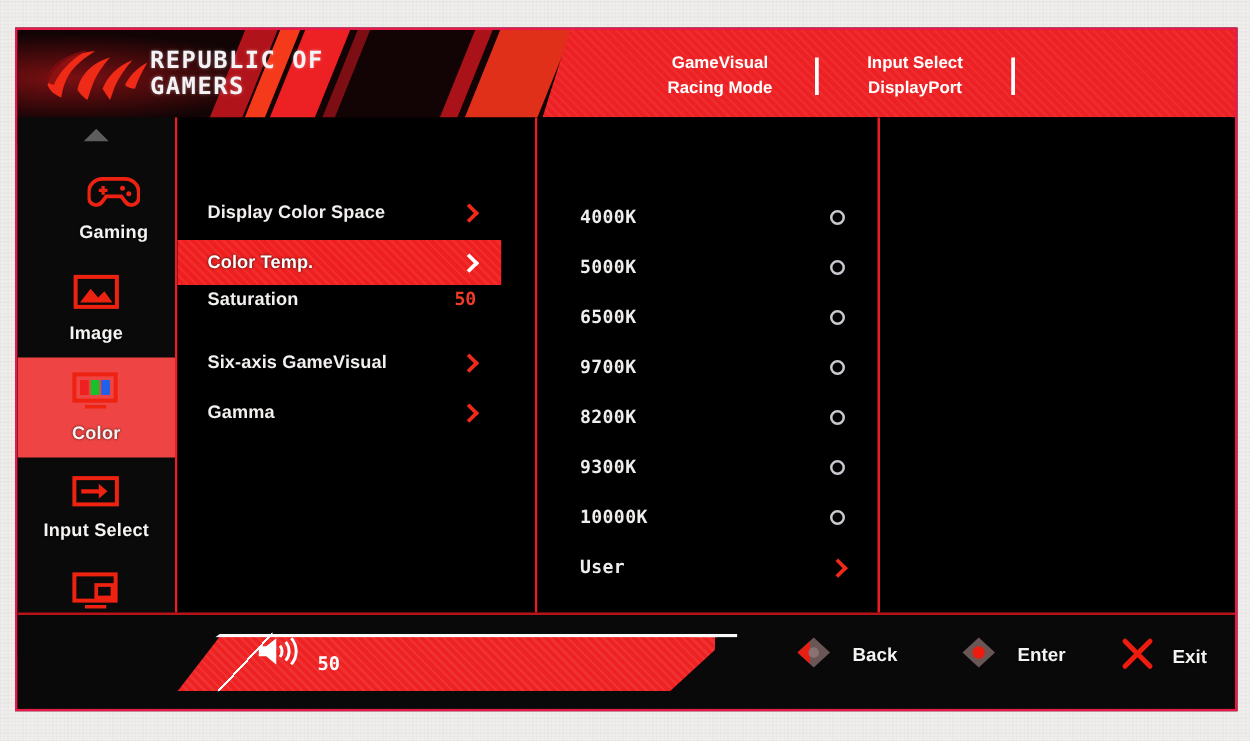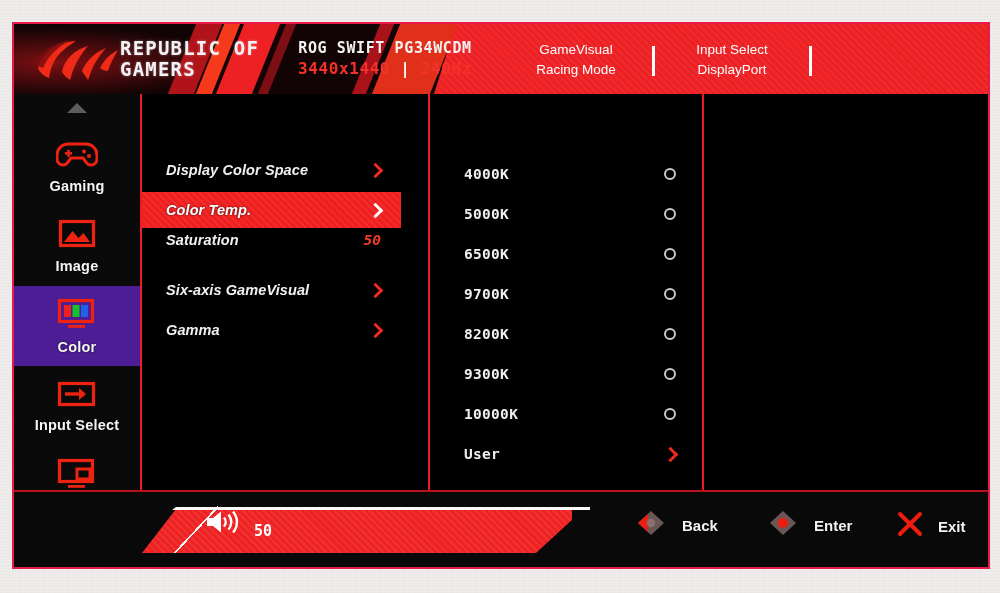--- a/index.html
+++ b/index.html
@@ -69,21 +69,21 @@
   }
   .model{
     position:absolute;left:256px;top:14px;text-align:center;width:230px;
     font-family:"DejaVu Sans Mono", monospace;
   }
   .model .m1{color:#f2f2f2;font-size:15px;font-weight:bold;letter-spacing:.6px;line-height:20px;}
   .model .m2{color:#f4322a;font-size:16px;font-weight:bold;letter-spacing:.6px;line-height:21px;}
   .model .m2 .sep{color:#ffffff;}
   .hdr-item{
     position:absolute;top:16px;text-align:center;color:#fff;
-    font-size:13.5px;font-weight:normal;line-height:20px;
+    font-size:13.5px;font-weight:bold;line-height:20px;
   }
   .hdr-item .v{display:block;}
   .hdr-sep{
     position:absolute;top:22px;width:3px;height:30px;background:#ffffff;
   }
 
   
   .body{position:absolute;left:0;top:70px;width:100%;height:430px;}
 
   .sidebar{
@@ -97,36 +97,36 @@
     width:0;height:0;border-left:10px solid transparent;border-right:10px solid transparent;
   }
   .scroll-arrow.up{top:9px;border-bottom:10px solid #5d5d5d;}
   .scroll-arrow.down{bottom:7px;border-top:10px solid #3a3a3a;}
 
   .side-item{
     position:absolute;left:0;width:126px;height:80px;
     display:flex;flex-direction:column;align-items:center;justify-content:center;
     gap:5px;
   }
-  .side-item.active{background:#4c1d95;}
+  .side-item.active{background:#ef4444;}
   .side-item .lbl{
     color:#f6f4f2;font-size:14.5px;font-weight:bold;letter-spacing:.2px;
     text-shadow:0 0 2px rgba(0,0,0,.8);
   }
 
   .menu{
     position:absolute;left:128px;top:0;width:288px;height:430px;
     background:#000;
     border-right:2px solid #ec1c24;
     box-sizing:border-box;
   }
   .menu-row{
     position:absolute;left:0;width:259px;height:36px;
     display:flex;align-items:center;
-    padding:0 20px 0 24px;box-sizing:border-box;font-style:italic;
+    padding:0 20px 0 24px;box-sizing:border-box;
   }
   .menu-row .t{
     color:#f2f0ef;font-size:14.5px;font-weight:bold;letter-spacing:.1px;flex:1;
     text-shadow:0 0 2px rgba(0,0,0,.9);
   }
   .menu-row.sel{background:#f01f1f;}
   .menu-row.sel:after{
     content:"";position:absolute;inset:0;
     background:repeating-linear-gradient(45deg, rgba(255,255,255,.06) 0 2px, rgba(0,0,0,0) 2px 5px);
     pointer-events:none;
@@ -233,47 +233,39 @@
           <g fill="#7c0d10" opacity=".85">
             <path d="M4 26 C8 13, 22 5, 38 2 C26 9, 16 18, 11 30 C8 29, 5 28, 4 26 Z"></path>
           </g>
         </svg>
       </div>
       <div class="rog-text">
         <div>REPUBLIC OF</div>
         <div>GAMERS</div>
       </div>
 
-      <div class="model">
-        <div class="m1">ROG SWIFT PG34WCDM</div>
-        <div class="m2">
-          <span>3440x1440</span>
-          <span class="sep">|</span>
-          <span>240Hz</span>
-        </div>
-      </div>
 
       <div class="hdr-item" style="left:492px;width:140px;">
         <span class="v">GameVisual</span>
         <span class="v">Racing Mode</span>
       </div>
       <div class="hdr-sep" style="left:638px;"></div>
       <div class="hdr-item" style="left:648px;width:140px;">
         <span class="v">Input Select</span>
         <span class="v">DisplayPort</span>
       </div>
       <div class="hdr-sep" style="left:795px;"></div>
     </div>
 
     <div class="body">
 
       <div class="sidebar">
         <div class="scroll-arrow up"></div>
 
-        <div class="side-item" style="top:32px;">
+        <div class="side-item" style="top:32px;margin-left:14px;">
           <span>
             <svg width="42" height="30" viewBox="0 0 42 30">
               <path d="M12 5 h18 a11 11 0 0 1 11 11 v4 a6 6 0 0 1 -6 6 a6 6 0 0 1 -5 -3 l-3 -4 h-12 l-3 4 a6 6 0 0 1 -5 3 a6 6 0 0 1 -6 -6 v-4 a11 11 0 0 1 11 -11 z" fill="none" stroke="#ee2211" stroke-width="3"></path>
               <rect x="9" y="13" width="7" height="2.6" fill="#ee2211"></rect>
               <rect x="11.2" y="10.8" width="2.6" height="7" fill="#ee2211"></rect>
               <circle cx="28" cy="12.5" r="2" fill="#ee2211"></circle>
               <circle cx="33" cy="17" r="2" fill="#ee2211"></circle>
             </svg>
           </span>
           <span class="lbl">Gaming</span>

